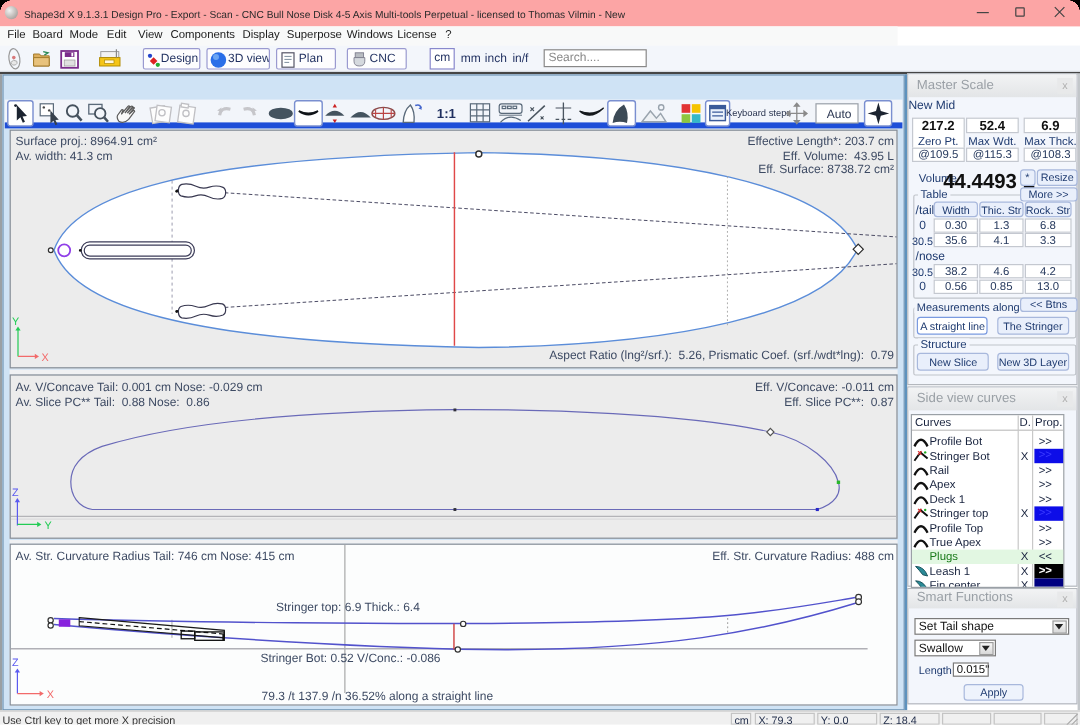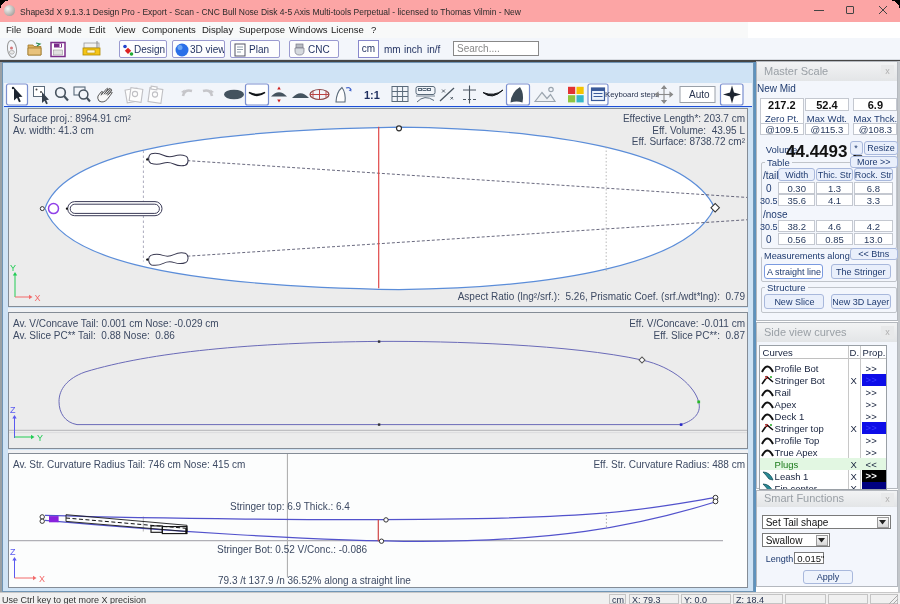--- a/index.html
+++ b/index.html
@@ -11,21 +11,21 @@
 
 #titlebar { position:absolute; left:0; top:0; width:900px; height:22px; background:#fca5a5; }
 #menubar { position:absolute; left:0; top:22px; width:748px; height:16px; background:#f8f9f9; font-size:9.5px; color:#1a1a1a; }
 .mitem { position:absolute; top:2px; }
 #toolbar { position:absolute; left:0; top:38px; width:900px; height:22px; background:#f3f6fb; border-bottom:1px solid #d8dce2; }
 .tbtn { position:absolute; top:2px; height:18px; background:#fdfdfe; border:1px solid #9a9ad0; border-radius:2px; color:#1f2f5f; font-size:10px; white-space:nowrap; overflow:hidden; }
 #darkstrip { position:absolute; left:0; top:60px; width:900px; height:2px; background:#454545; }
 
 #child { position:absolute; left:2px; top:62px; width:752px; height:530px; background:#cfe3f5; border:1px solid #7095b5; }
 #ctitle { position:absolute; left:0; top:0; width:750px; height:20px; background:linear-gradient(#e3f0fb,#bdd8ef 70%,#a9cbe7); }
-#ctoolbar { position:absolute; left:1px; top:20px; width:748px; height:24px; background:#f2f5fa; border-bottom:1px solid #1d4ed8; }
+#ctoolbar { position:absolute; left:1px; top:20px; width:748px; height:24px; background:#f2f5fa; border-bottom:5px solid #1d4ed8; }
 .panel { position:absolute; left:5px; width:740px; border:1px solid #848c96; background:#ececec; }
 
 .spanel { position:absolute; left:756px; width:142px; background:#f3f6fc; border:1px solid #b4b8be; }
 .sptitle { position:absolute; left:0; top:0; width:100%; height:19px; background:linear-gradient(#f2f3f4,#e3e5e7); color:#9aa0a6; font-size:11px; line-height:19px; padding-left:7px; }
 .spx { position:absolute; top:3px; right:3px; width:13px; height:13px; background:#e8e9ea; color:#b0b0b0; font-size:9px; text-align:center; line-height:13px; }
 .sbtn { position:absolute; background:#e9effb; border:1px solid #a8b8dc; border-radius:3px; color:#1f3b70; font-size:9px; text-align:center; white-space:nowrap; z-index:2; }
 .navy { color:#1f3b70; white-space:nowrap; }
 .cell { position:absolute; background:#fff; border:1px solid #c4c8d0; color:#273a5e; font-size:9.5px; text-align:center; white-space:nowrap; }
 .gbox { position:absolute; border:1px solid #c0c4ca; border-radius:2px; }
 .glabel { position:absolute; background:#f3f6fc; color:#1f3b70; font-size:9.5px; padding:0 2px; white-space:nowrap; }

